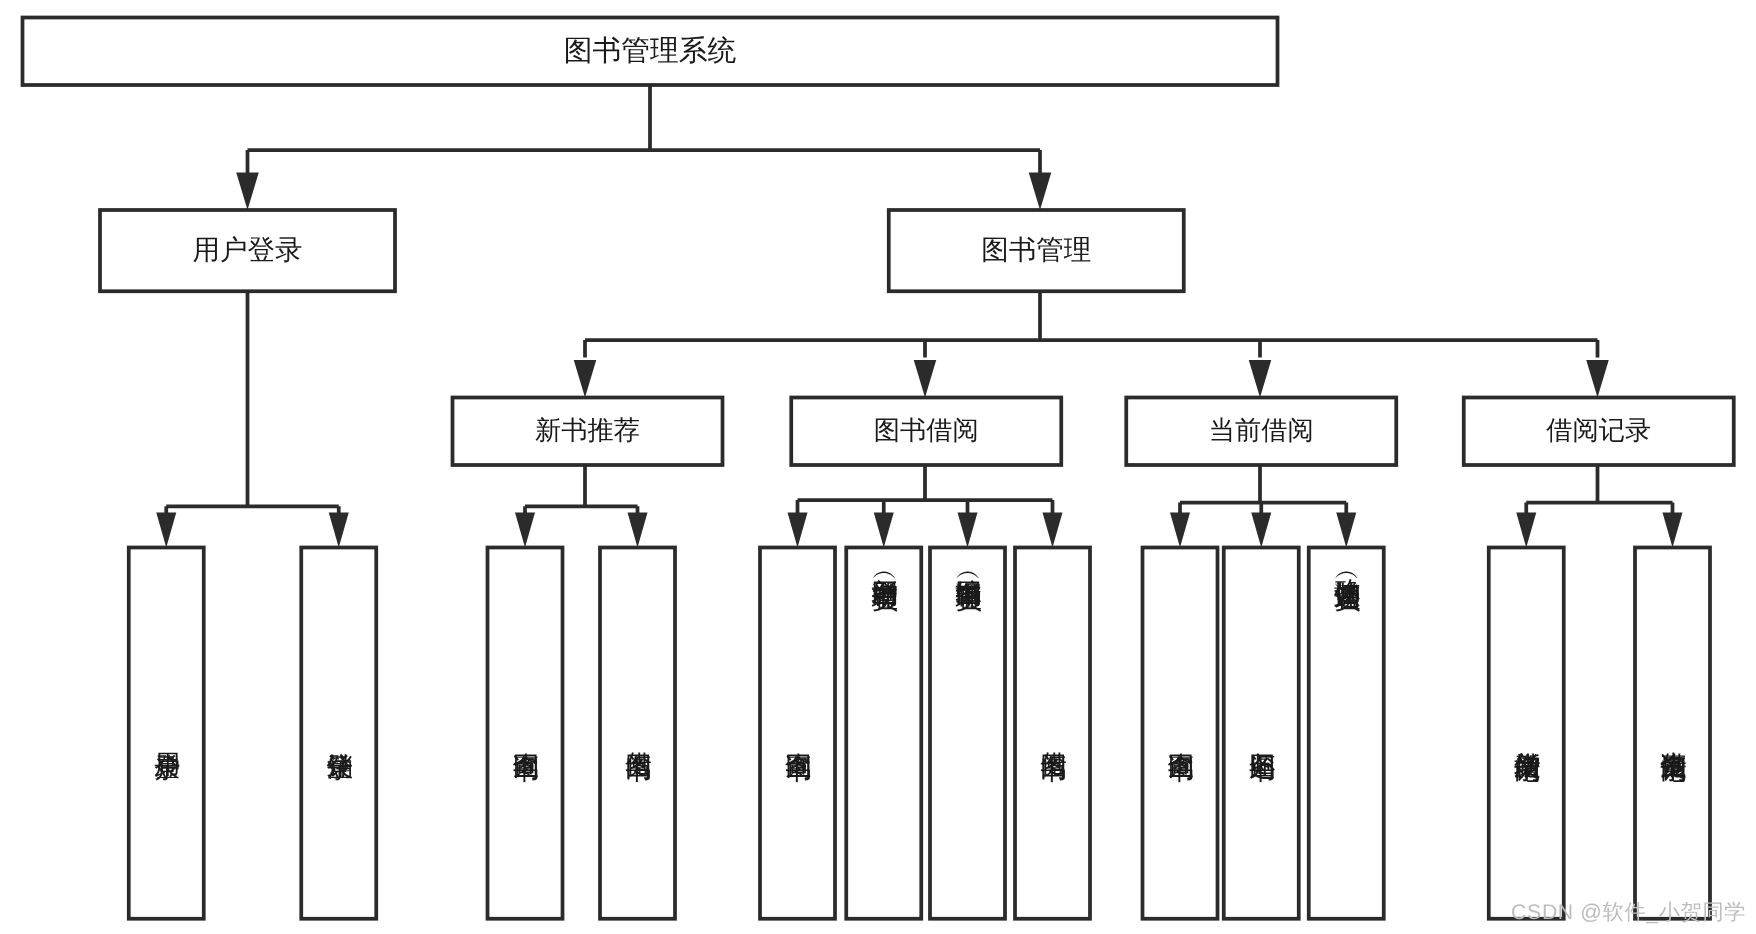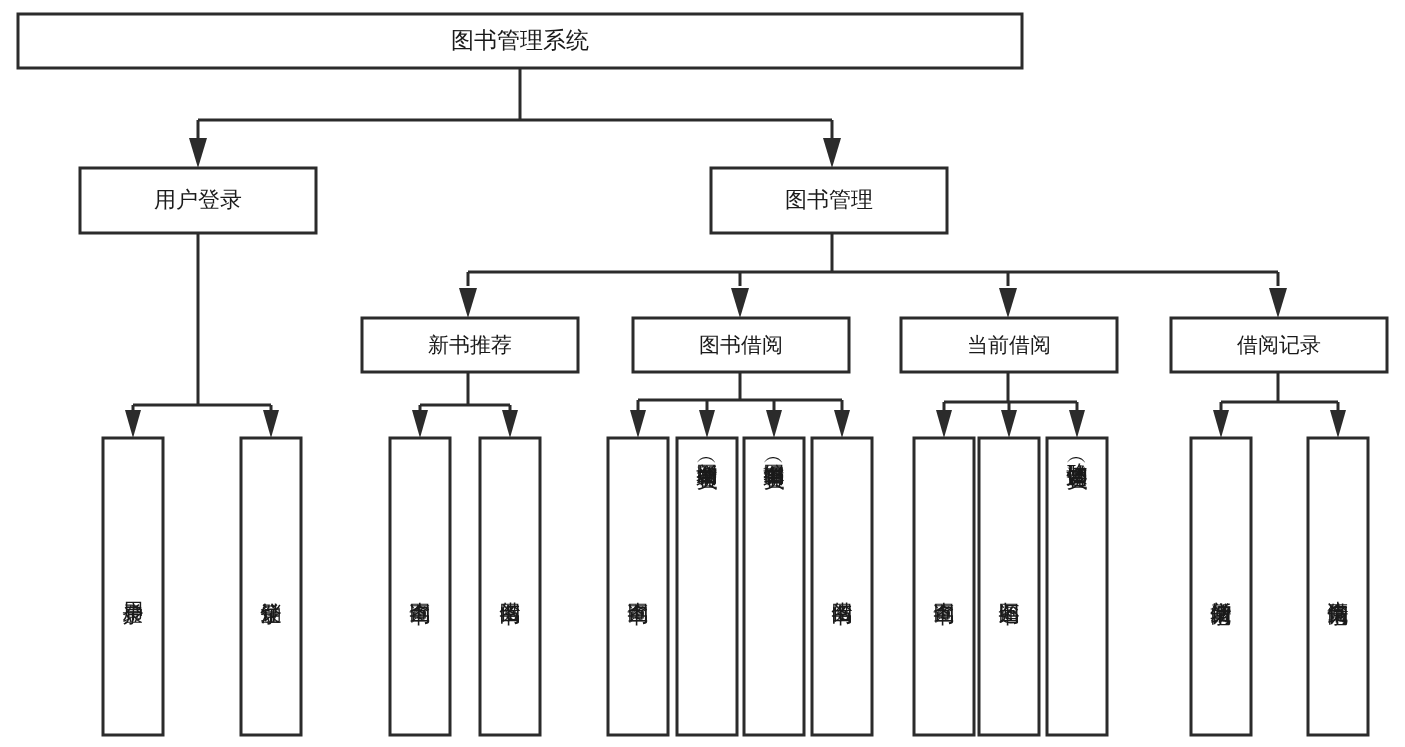--- a/index.html
+++ b/index.html
@@ -228,13 +228,14 @@
     <span class="leaf-label-text" style="padding-top:8px;">确认归还（管理员）</span>
   </div>
 
   <div class="leaf-label-box" style="left:1191px;top:438px;width:60px;height:297px;">
     <span class="leaf-label-text">新增借阅记录</span>
   </div>
   <div class="leaf-label-box" style="left:1308px;top:438px;width:60px;height:297px;">
     <span class="leaf-label-text">查询借阅记录</span>
   </div>
 
+  <div class="watermark">CSDN @软件_小贺同学</div>
 </div>
 
 </body></html>

